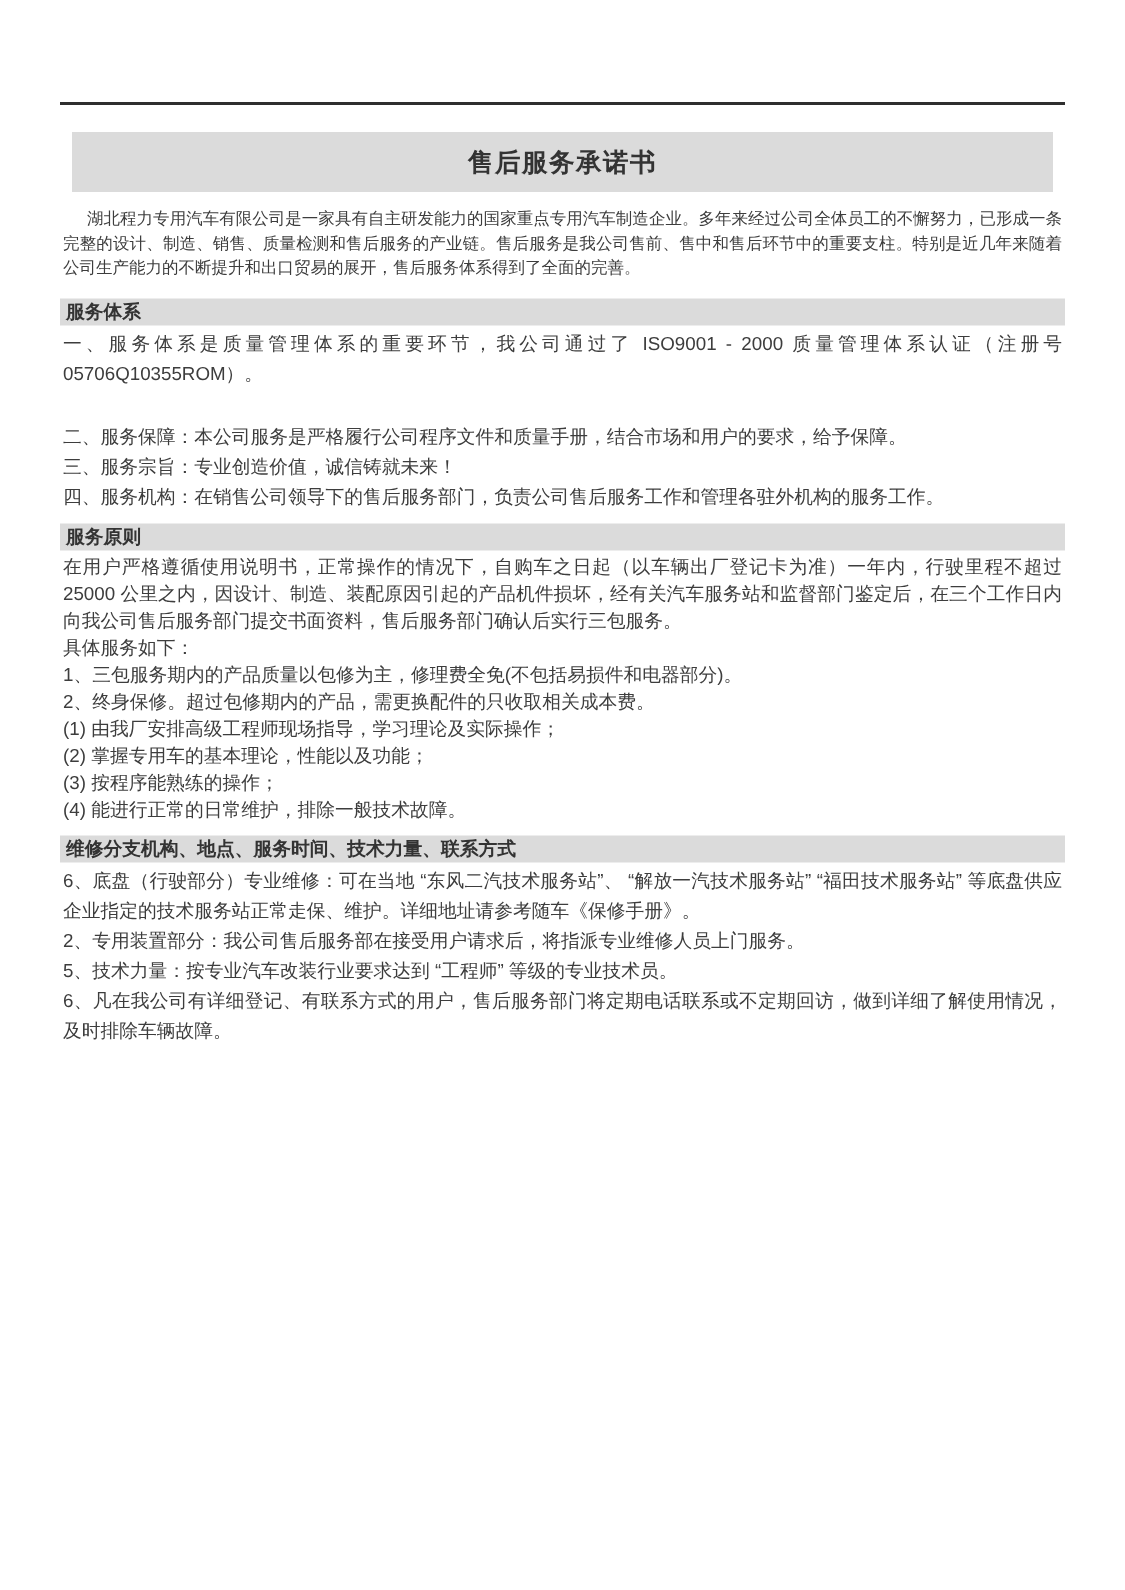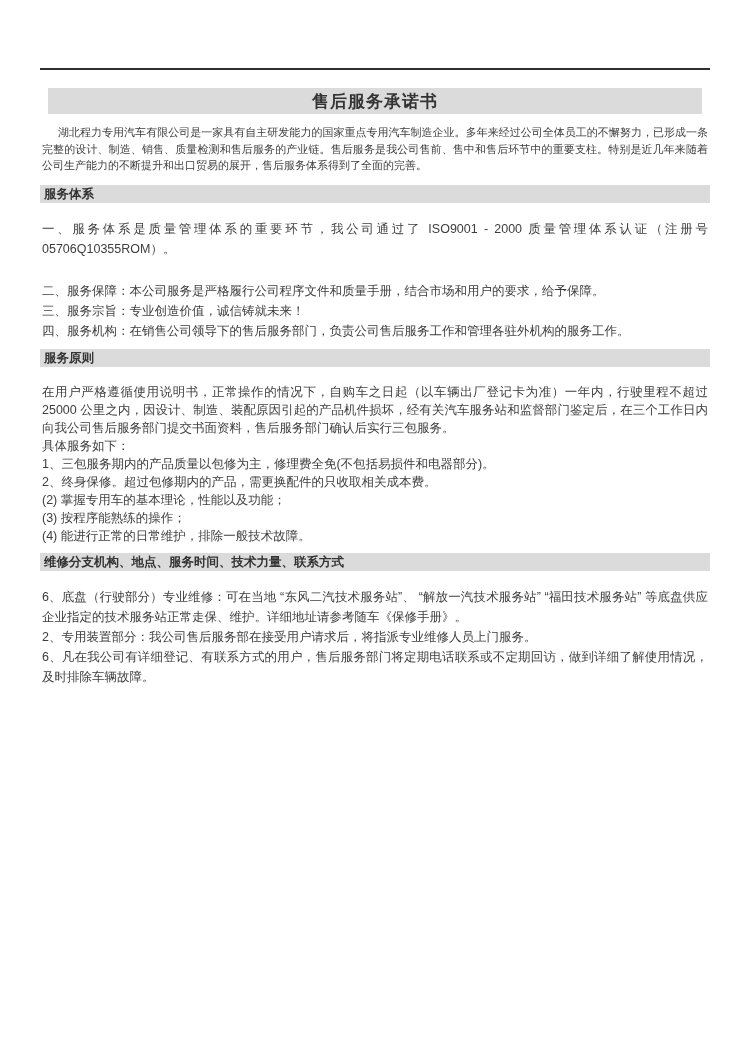--- a/index.html
+++ b/index.html
@@ -19,21 +19,21 @@
     padding: 68px 42px 0 42px;
     color: #3d3d3d;
   }
   .top-rule {
     border: none;
     border-top: 2px solid #2f2f2f;
     margin: 0 -2px;
   }
   .title-bar {
     margin: 18px 6px 0 6px;
-    height: 26px;
+    height: 40px;
     background: #dbdbdb;
     display: flex;
     align-items: center;
     justify-content: center;
   }
   .title-bar h1 {
     margin: 0;
     font-size: 17px;
     font-weight: bold;
     color: #333333;
@@ -44,21 +44,21 @@
     font-size: 11px;
     line-height: 16.5px;
     text-indent: 16px;
     text-align: justify;
   }
   .sec-bar {
     background: #dbdbdb;
     height: 18px;
     line-height: 18px;
     padding: 0 4px;
-    margin: 0 -2px 16px -2px;
+    margin: 0 -2px 2px -2px;
     font-size: 12.5px;
     font-weight: bold;
     color: #333333;
     white-space: nowrap;
     overflow: hidden;
   }
   .sec { margin-bottom: 8px; }
   p.body {
     margin: 0;
     font-size: 12.5px;
@@ -95,28 +95,30 @@
     </section>
 
     <section class="sec sec-principles">
       <div class="sec-bar">
         <span>服务原则</span>
       </div>
       <p class="body">在用户严格遵循使用说明书，正常操作的情况下，自购车之日起（以车辆出厂登记卡为准）一年内，行驶里程不超过 25000 公里之内，因设计、制造、装配原因引起的产品机件损坏，经有关汽车服务站和监督部门鉴定后，在三个工作日内向我公司售后服务部门提交书面资料，售后服务部门确认后实行三包服务。</p>
       <p class="body">具体服务如下：</p>
       <p class="body">1、三包服务期内的产品质量以包修为主，修理费全免(不包括易损件和电器部分)。</p>
       <p class="body">2、终身保修。超过包修期内的产品，需更换配件的只收取相关成本费。</p>
+      <p class="body">(1) 由我厂安排高级工程师现场指导，学习理论及实际操作；</p>
       <p class="body">(2) 掌握专用车的基本理论，性能以及功能；</p>
       <p class="body">(3) 按程序能熟练的操作；</p>
       <p class="body">(4) 能进行正常的日常维护，排除一般技术故障。</p>
     </section>
 
     <section class="sec sec-branches">
       <div class="sec-bar">
         <span>维修分支机构、地点、服务时间、技术力量、联系方式</span>
       </div>
       <p class="body">6、底盘（行驶部分）专业维修：可在当地 “东风二汽技术服务站”、 “解放一汽技术服务站” “福田技术服务站” 等底盘供应企业指定的技术服务站正常走保、维护。详细地址请参考随车《保修手册》。</p>
       <p class="body">2、专用装置部分：我公司售后服务部在接受用户请求后，将指派专业维修人员上门服务。</p>
+      <p class="body">5、技术力量：按专业汽车改装行业要求达到 “工程师” 等级的专业技术员。</p>
       <p class="body">6、凡在我公司有详细登记、有联系方式的用户，售后服务部门将定期电话联系或不定期回访，做到详细了解使用情况，及时排除车辆故障。</p>
     </section>
 
   </div>
 </div>
 
 </body></html>

